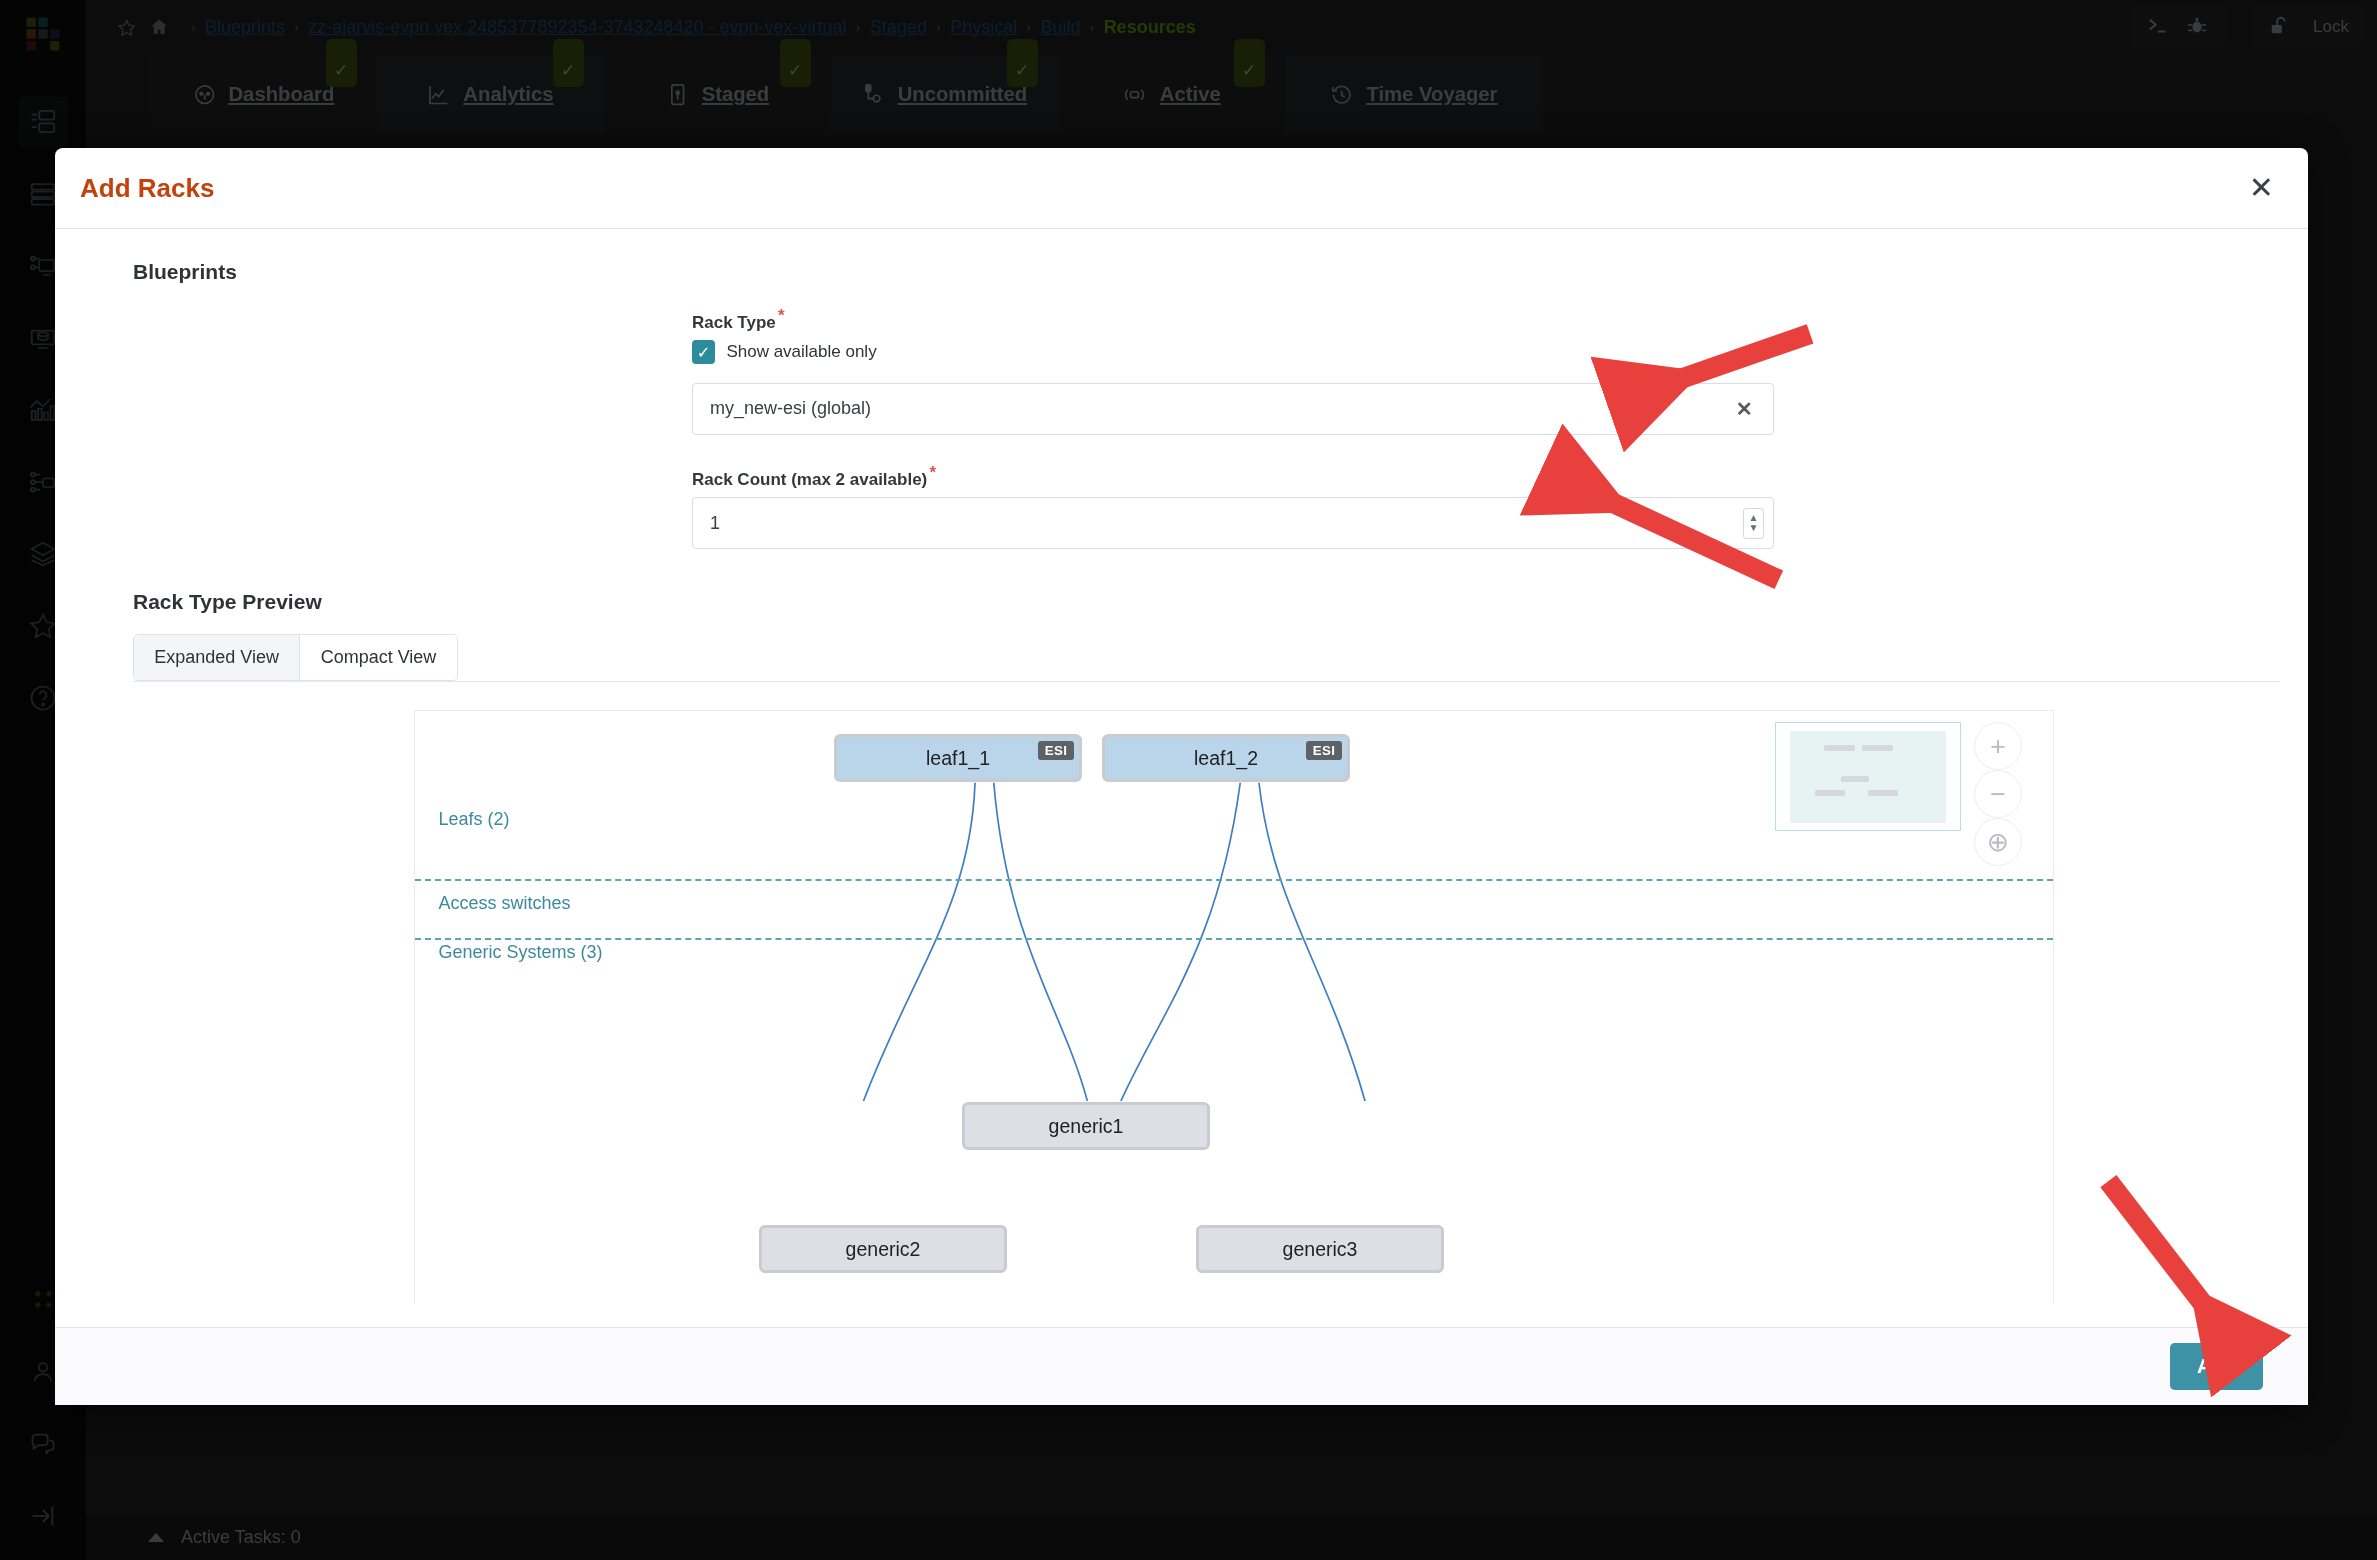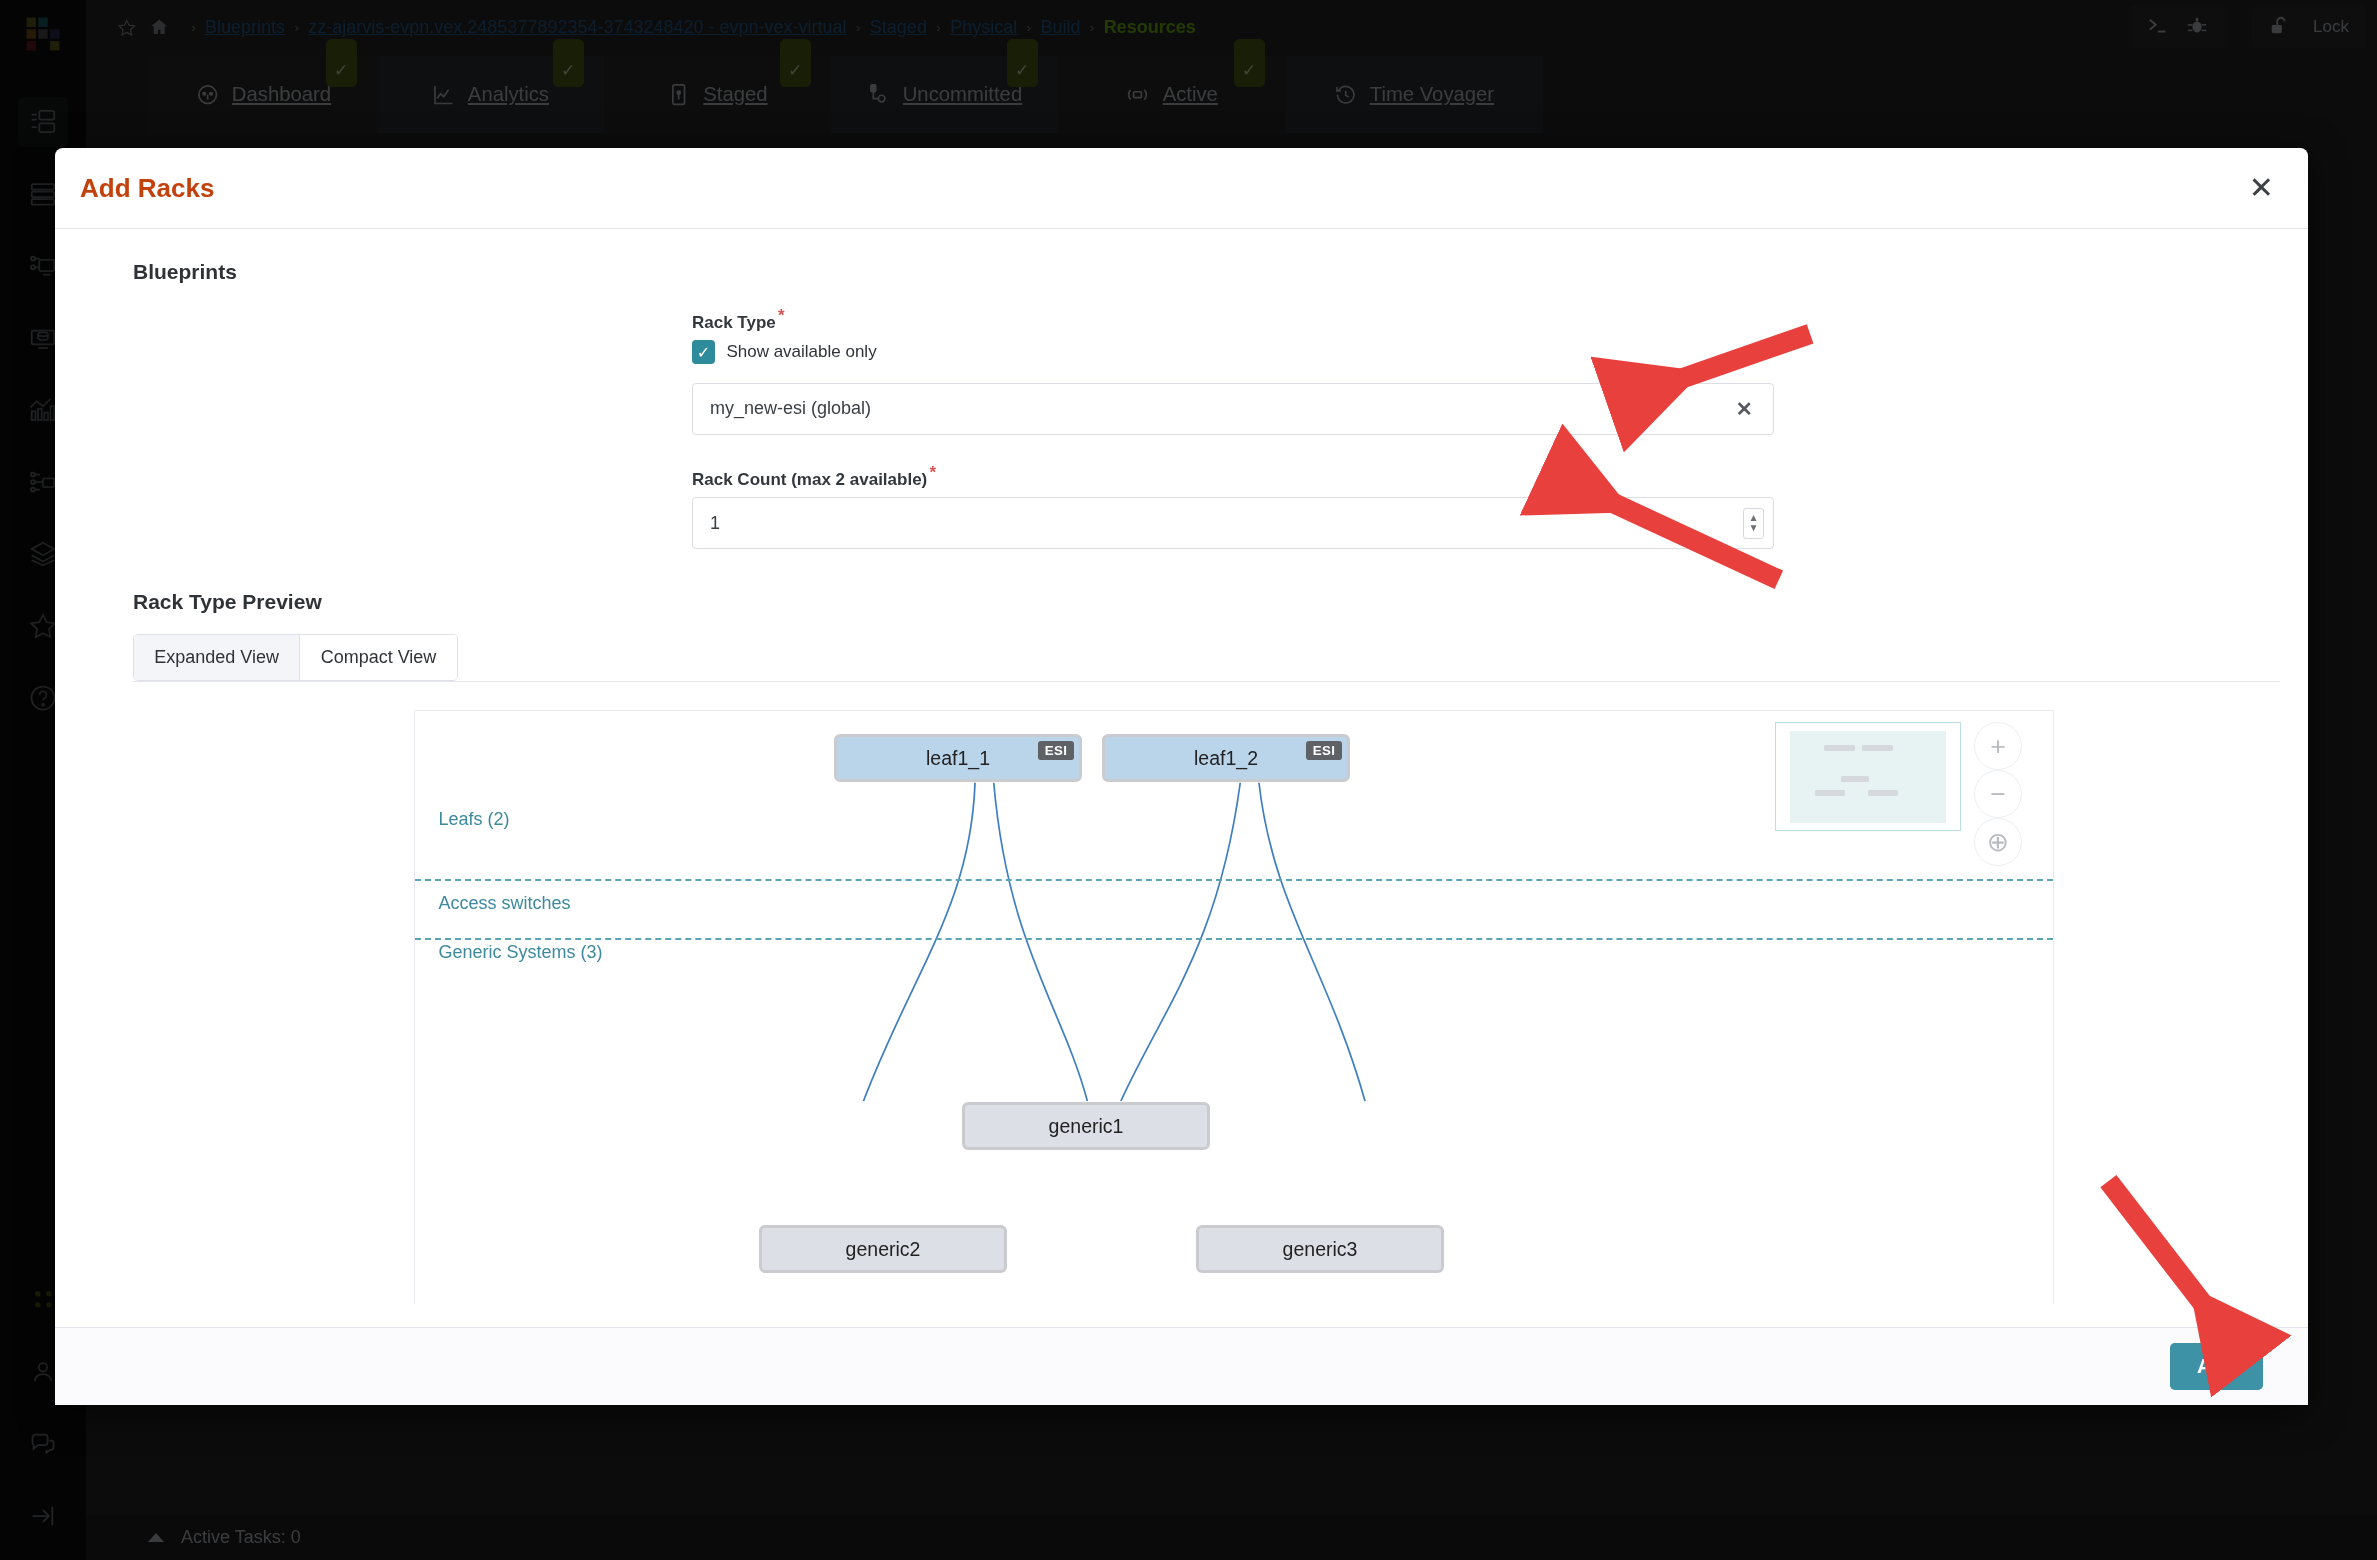--- a/index.html
+++ b/index.html
@@ -79,21 +79,21 @@
   .nav-tab {
     position: relative;
     width: 227px; height: 77px;
     background: #303133;
     display: flex; align-items: center; justify-content: center;
     gap: 12.5px;
     color: #d4d8dc;
     font-size: 20.3px;
   }
   .nav-tab.alt { background: #353639; }
-  .nav-tab .nav-label { text-decoration: underline; white-space: nowrap; }
+  .nav-tab .nav-label { text-decoration: underline; white-space: nowrap; font-weight: bold; }
   .nav-tab .nav-badge {
     position: absolute; top: -17px; right: 20.3px;
     width: 31px; height: 48px; border-radius: 5.5px;
     background: #5c6b16;
     display: flex; align-items: flex-end; justify-content: center;
     padding-bottom: 6.2px;
     color: #e9f0cf; font-size: 17px;
   }
   .nav-tab .nav-ico { display: flex; color: #cfd4d9; }
 

